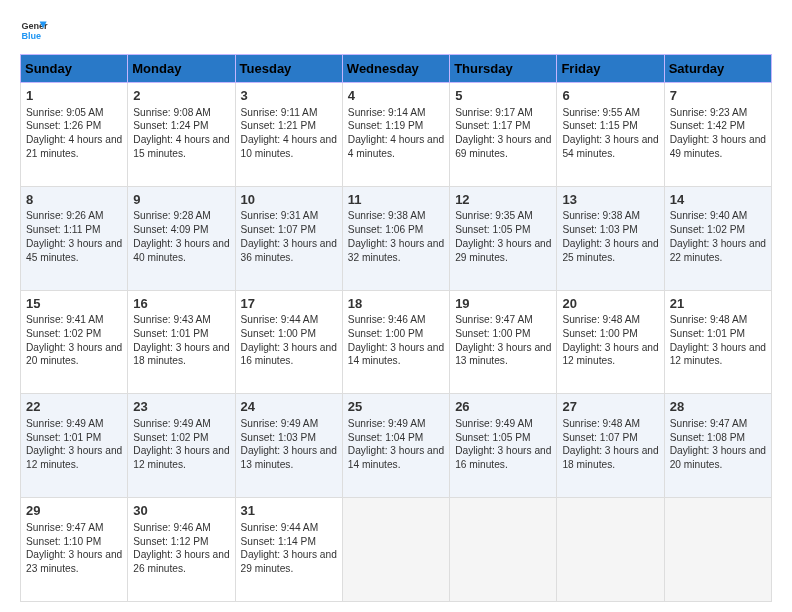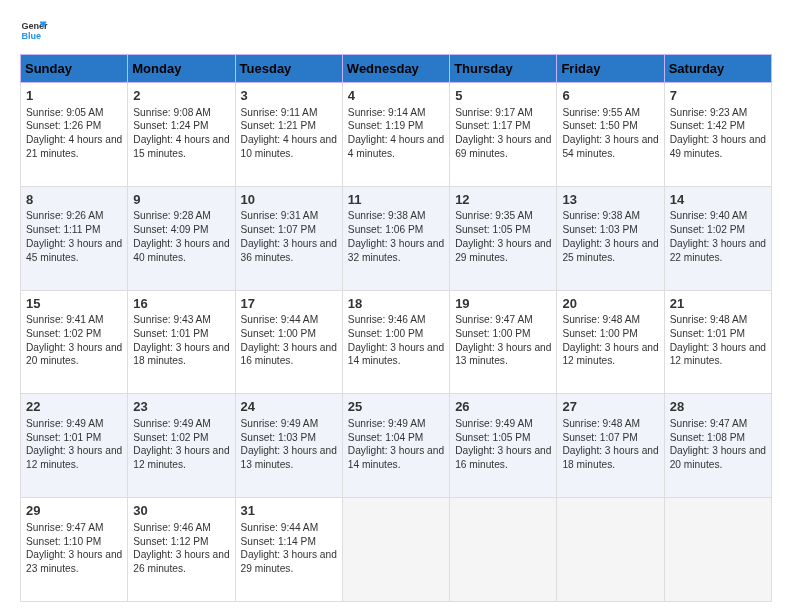--- a/index.html
+++ b/index.html
@@ -116,21 +116,21 @@
           <th>Saturday</th>
         </tr>
     </thead>
     <tbody id="calendar-body">
     <tr>
           <td><span class="day-num">1</span><span>Sunrise: 9:05 AM</span><br><span>Sunset: 1:26 PM</span><br><span>Daylight: 4 hours and 21 minutes.</span></td>
           <td><span class="day-num">2</span><span>Sunrise: 9:08 AM</span><br><span>Sunset: 1:24 PM</span><br><span>Daylight: 4 hours and 15 minutes.</span></td>
           <td><span class="day-num">3</span><span>Sunrise: 9:11 AM</span><br><span>Sunset: 1:21 PM</span><br><span>Daylight: 4 hours and 10 minutes.</span></td>
           <td><span class="day-num">4</span><span>Sunrise: 9:14 AM</span><br><span>Sunset: 1:19 PM</span><br><span>Daylight: 4 hours and 4 minutes.</span></td>
           <td><span class="day-num">5</span><span>Sunrise: 9:17 AM</span><br><span>Sunset: 1:17 PM</span><br><span>Daylight: 3 hours and 69 minutes.</span></td>
-          <td><span class="day-num">6</span><span>Sunrise: 9:55 AM</span><br><span>Sunset: 1:50 PM</span><br><span>Daylight: 3 hours and 54 minutes.</span></td>
+          <td><span class="day-num">6</span><span>Sunrise: 9:55 AM</span><br><span>Sunset: 1:15 PM</span><br><span>Daylight: 3 hours and 54 minutes.</span></td>
           <td><span class="day-num">7</span><span>Sunrise: 9:23 AM</span><br><span>Sunset: 1:42 PM</span><br><span>Daylight: 3 hours and 49 minutes.</span></td>
         </tr>
         <tr class="row-alt">
           <td><span class="day-num">8</span><span>Sunrise: 9:26 AM</span><br><span>Sunset: 1:11 PM</span><br><span>Daylight: 3 hours and 45 minutes.</span></td>
           <td><span class="day-num">9</span><span>Sunrise: 9:28 AM</span><br><span>Sunset: 4:09 PM</span><br><span>Daylight: 3 hours and 40 minutes.</span></td>
           <td><span class="day-num">10</span><span>Sunrise: 9:31 AM</span><br><span>Sunset: 1:07 PM</span><br><span>Daylight: 3 hours and 36 minutes.</span></td>
           <td><span class="day-num">11</span><span>Sunrise: 9:38 AM</span><br><span>Sunset: 1:06 PM</span><br><span>Daylight: 3 hours and 32 minutes.</span></td>
           <td><span class="day-num">12</span><span>Sunrise: 9:35 AM</span><br><span>Sunset: 1:05 PM</span><br><span>Daylight: 3 hours and 29 minutes.</span></td>
           <td><span class="day-num">13</span><span>Sunrise: 9:38 AM</span><br><span>Sunset: 1:03 PM</span><br><span>Daylight: 3 hours and 25 minutes.</span></td>
           <td><span class="day-num">14</span><span>Sunrise: 9:40 AM</span><br><span>Sunset: 1:02 PM</span><br><span>Daylight: 3 hours and 22 minutes.</span></td>

